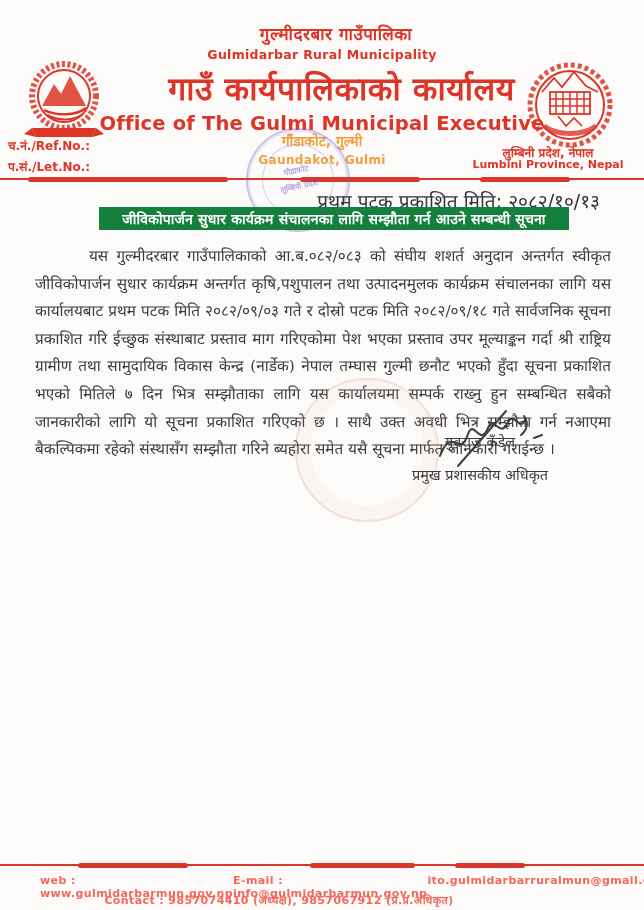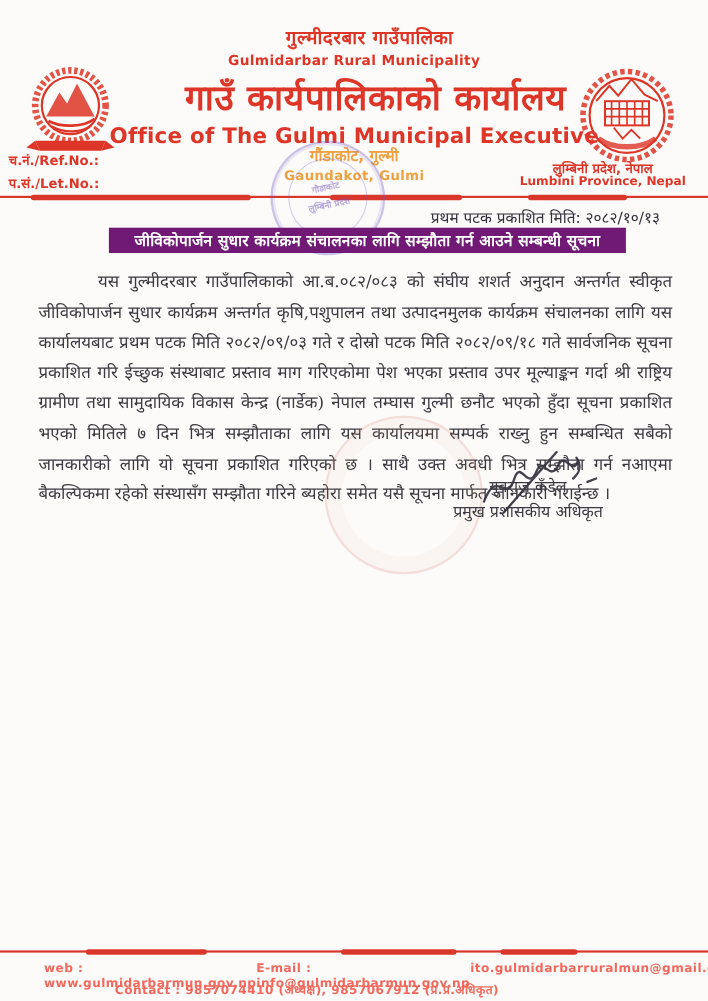--- a/index.html
+++ b/index.html
@@ -19,23 +19,23 @@
   .addr-np{top:131px;font-size:14px;font-weight:bold;color:#efa03f;}
   .addr-en{top:153px;font-size:12px;font-weight:bold;color:#efa03f;letter-spacing:.4px;}
   .refline{left:8px;color:#dd3527;font-size:12px;font-weight:bold;}
   .ref1{top:137px;} .ref2{top:158px;}
   .provline{color:#dd3527;font-size:11px;font-weight:bold;text-align:center;left:468px;width:160px;}
   .prov1{top:144px;font-size:12px;} .prov2{top:158px;}
   .hrule{left:0;width:644px;height:2px;background:#d9372b;}
   .hrule-head{top:178px;} .hrule-foot{top:864px;}
   .rseg{position:absolute;height:5px;border-radius:3px;background:#d9372b;top:-1.5px;}
   
-  .pubdate{top:188px;right:44px;font-size:14px;color:#33323b;font-weight:500;}
+  .pubdate{top:188px;right:44px;font-size:19px;color:#33323b;font-weight:500;}
   .subjectbar{
-    top:207px;left:99px;width:462px;padding:2px 4px;background:#701a75;color:#fff;
+    top:207px;left:99px;width:462px;padding:2px 4px;background:#15803d;color:#fff;
     font-size:14px;font-weight:bold;text-align:center;letter-spacing:.2px;
   }
   .bodypara{
     top:243px;left:35px;width:576px;
     font-size:15.3px;line-height:27.6px;color:#3b3a40;
     text-align:justify;text-indent:54px;
     font-family:"DejaVu Serif","Liberation Serif",serif;
   }
   
   .stamp-purple{
@@ -55,21 +55,21 @@
   .stamp-pink{
     top:378px;left:295px;width:140px;height:140px;border-radius:50%;
     border:2px solid rgba(214,130,118,.30);
     box-shadow:inset 0 0 0 14px rgba(231,166,155,.10);
     opacity:.8;pointer-events:none;
   }
   
   .sig-svg{top:408px;left:428px;}
   .sig-name{top:431px;left:390px;width:180px;text-align:center;font-size:14.5px;color:#3b3a40;
     font-family:"DejaVu Serif","Liberation Serif",serif;}
-  .sig-title{top:454px;left:370px;width:220px;text-align:center;font-size:14.5px;color:#3b3a40;
+  .sig-title{top:464px;left:370px;width:220px;text-align:center;font-size:14.5px;color:#3b3a40;
     font-family:"DejaVu Serif","Liberation Serif",serif;}
   
   .footline1{top:874px;left:40px;width:590px;display:flex;justify-content:space-between;
     color:#f2685c;font-size:11px;font-weight:bold;letter-spacing:.4px;}
   .footline2{top:892px;left:0;width:558px;text-align:center;color:#f2685c;font-size:11px;
     font-weight:bold;letter-spacing:.4px;}
   .emblem{pointer-events:none;}
 </style>
 </head>
 <body>

